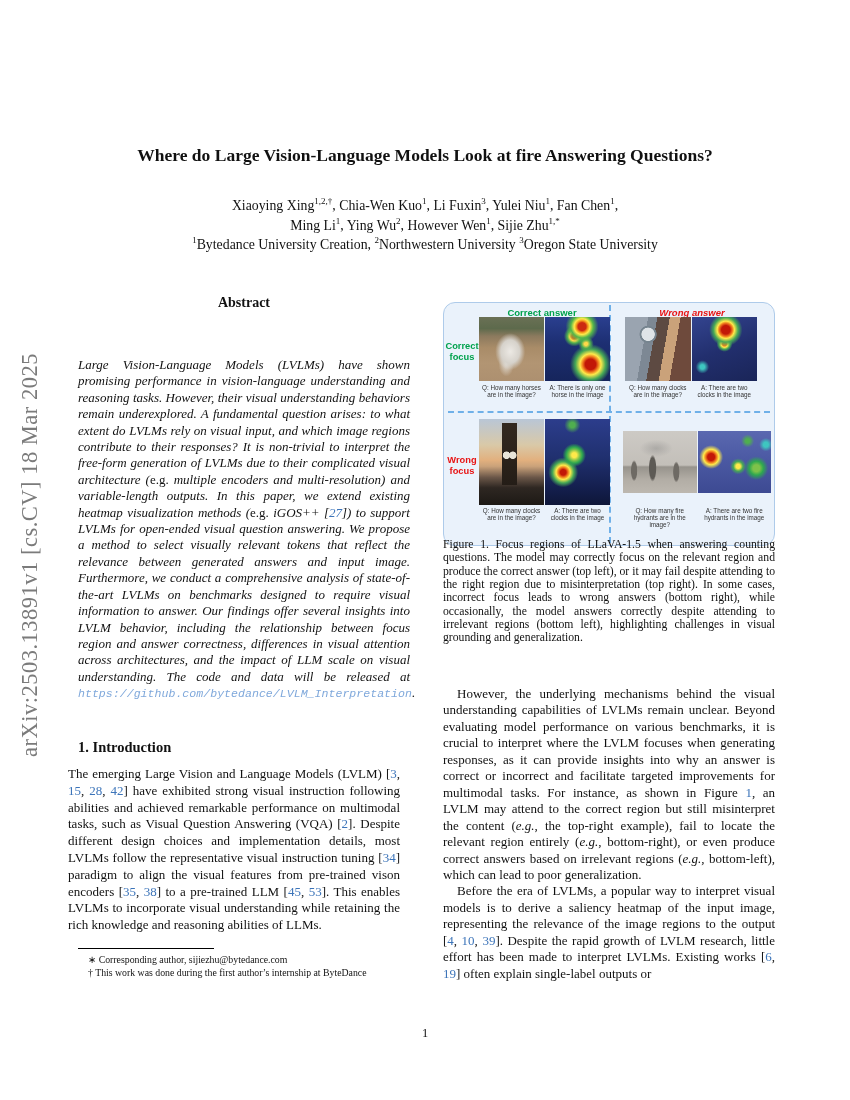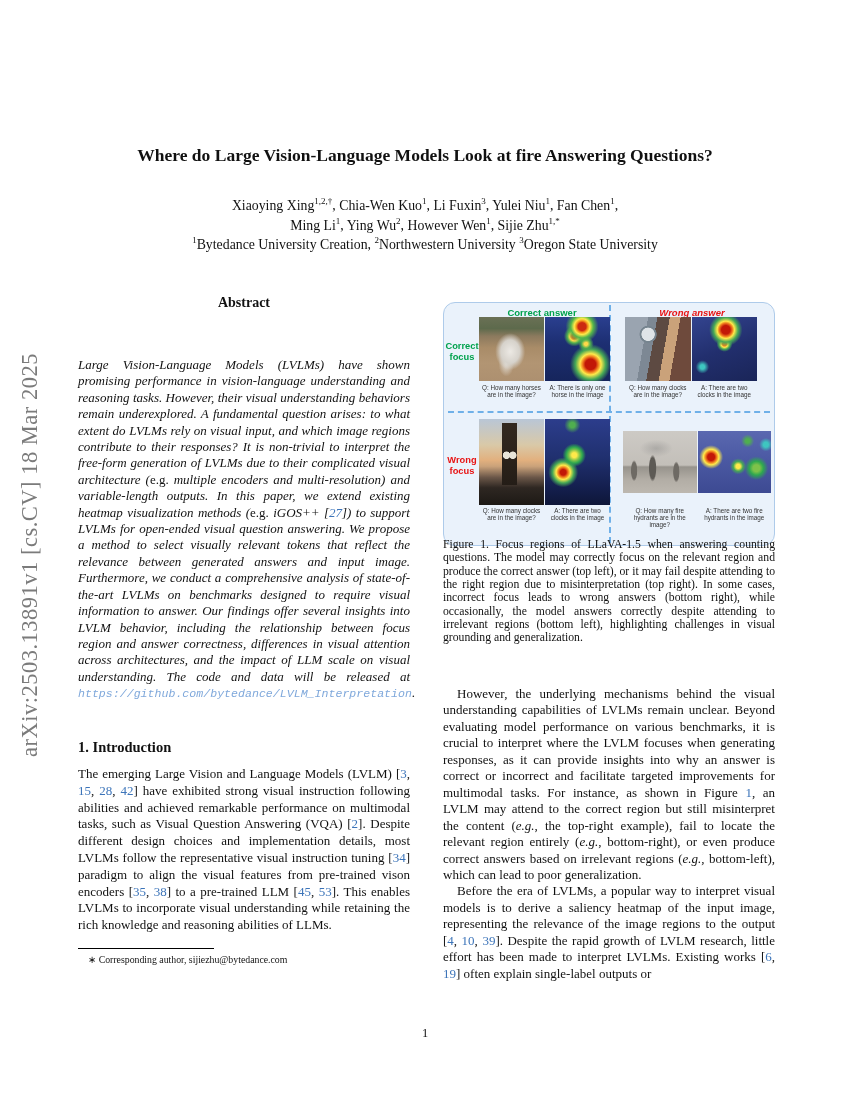--- a/index.html
+++ b/index.html
@@ -14,21 +14,21 @@
         font-weight:bold;font-size:17.5px;line-height:22px;}
   .authors{position:absolute;left:85px;top:196px;width:680px;text-align:center;
         font-size:13.8px;line-height:19.5px;}
   sup,.sup{font-size:9px;vertical-align:super;line-height:0;}
   
   .abs-head{position:absolute;left:78px;top:295px;width:332px;text-align:center;
         font-weight:bold;font-size:14px;}
   .abs-body{position:absolute;left:78px;top:326px;width:332px;font-style:italic;
         font-size:13px;line-height:16.4px;text-align:justify;margin-top:31px;}
   .intro-head{position:absolute;left:78px;top:739px;width:332px;font-weight:bold;font-size:14.5px;}
-  .intro-body{position:absolute;left:78px;top:766px;width:332px;font-size:13px;
+  .intro-body{position:absolute;left:68px;top:766px;width:332px;font-size:13px;
         line-height:16.8px;text-align:justify;}
   .footnotes{position:absolute;left:78px;top:948px;width:332px;font-size:9.8px;line-height:13px;}
   .fn-rule{width:136px;border-top:1px solid #000;margin-bottom:4px;}
   .footnotes div.fn{padding-left:10px;}
   .right-col{position:absolute;left:443px;top:686px;width:332px;font-size:13px;
         line-height:16.45px;text-align:justify;}
   .right-col p{margin:0;text-indent:14px;}
   .fig-caption{position:absolute;left:443px;top:538px;width:332px;font-size:11.7px;
         line-height:13.35px;text-align:justify;}
   .pageno{position:absolute;left:0;right:0;top:1026px;text-align:center;font-size:12.5px;}
@@ -122,20 +122,21 @@
 
   <div class="abs-head">Abstract</div>
   <div class="abs-body"><span>Large Vision-Language Models (LVLMs) have shown promising performance in vision-language understanding and reasoning tasks. However, their visual understanding behaviors remain underexplored. A fundamental question arises: to what extent do LVLMs rely on visual input, and which image regions contribute to their responses? It is non-trivial to interpret the free-form generation of LVLMs due to their complicated visual architecture (</span><span class="rm">e.g.</span><span> multiple encoders and multi-resolution) and variable-length outputs. In this paper, we extend existing heatmap visualization methods (</span><span class="rm">e.g.</span><span> iGOS++ [</span><span class="cite">27</span><span>]) to support LVLMs for open-ended visual question answering. We propose a method to select visually relevant tokens that reflect the relevance between generated answers and input image. Furthermore, we conduct a comprehensive analysis of state-of-the-art LVLMs on benchmarks designed to require visual information to answer. Our findings offer several insights into LVLM behavior, including the relationship between focus region and answer correctness, differences in visual attention across architectures, and the impact of LLM scale on visual understanding. The code and data will be released at </span><span class="urllink">https://github.com/bytedance/LVLM_Interpretation</span><span>.</span></div>
 
   <div class="intro-head">1. Introduction</div>
   <div class="intro-body"><span>The emerging Large Vision and Language Models (LVLM) [</span><span class="cite">3</span><span>, </span><span class="cite">15</span><span>, </span><span class="cite">28</span><span>, </span><span class="cite">42</span><span>] have exhibited strong visual instruction following abilities and achieved remarkable performance on multimodal tasks, such as Visual Question Answering (VQA) [</span><span class="cite">2</span><span>]. Despite different design choices and implementation details, most LVLMs follow the representative visual instruction tuning [</span><span class="cite">34</span><span>] paradigm to align the visual features from pre-trained vison encoders [</span><span class="cite">35</span><span>, </span><span class="cite">38</span><span>] to a pre-trained LLM [</span><span class="cite">45</span><span>, </span><span class="cite">53</span><span>]. This enables LVLMs to incorporate visual understanding while retaining the rich knowledge and reasoning abilities of LLMs.</span></div>
 
   <div class="footnotes">
     <div class="fn-rule"></div>
     <div class="fn">∗ Corresponding author, sijiezhu@bytedance.com</div>
+    <div class="fn">† This work was done during the first author’s internship at ByteDance</div>
   </div>
 
   <div class="fig-panel">
     <div class="vdash"></div>
     <div class="hdash"></div>
     <div class="fh fh1">Correct answer</div>
     <div class="fh fh2">Wrong answer</div>
     <div class="rl rl1">Correct focus</div>
     <div class="rl rl2">Wrong focus</div>
 

